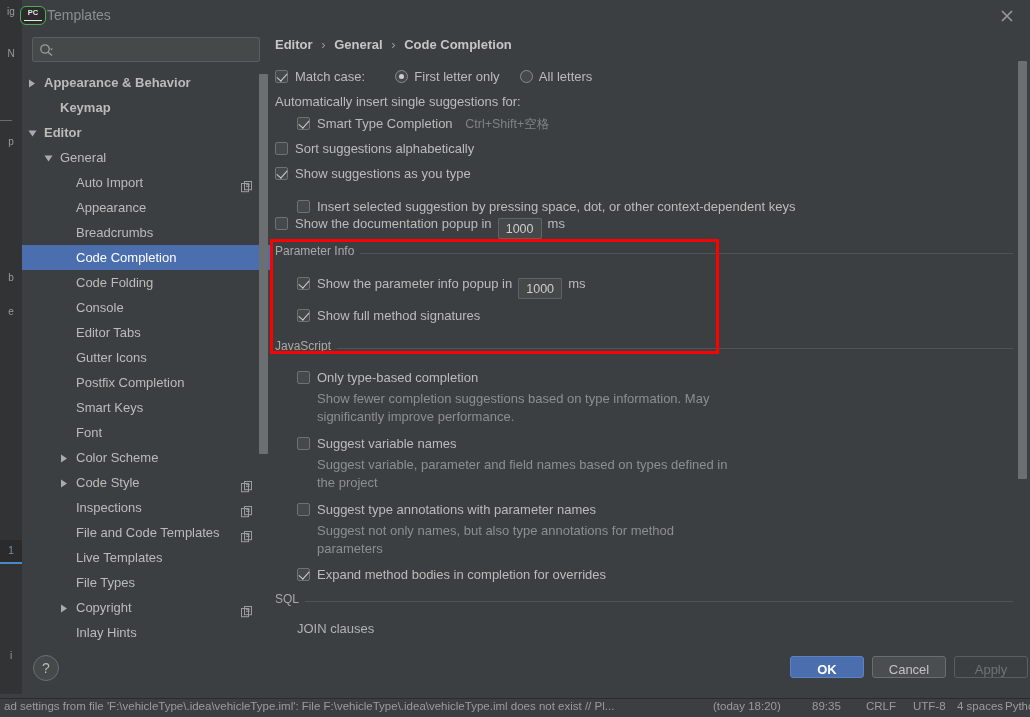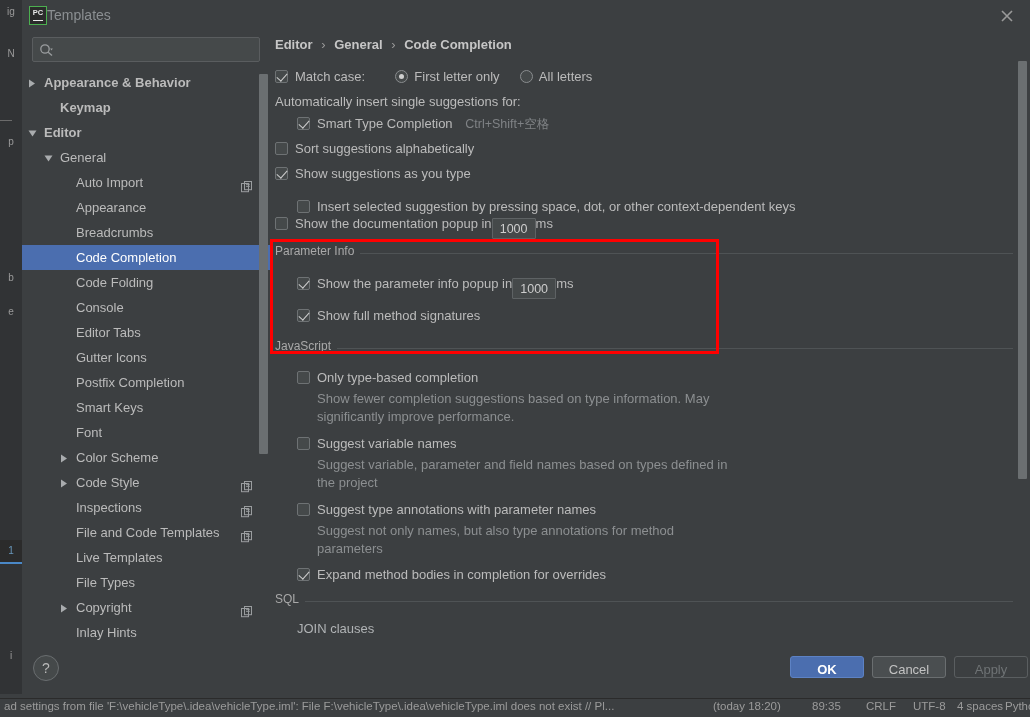--- a/index.html
+++ b/index.html
@@ -35,22 +35,22 @@
   
   #settings-dialog {
     position:absolute; left:22px; top:0; width:1008px; height:694px;
     background:#3c3f41;
     display:flex; flex-direction:column;
   }
 
   
   #title-bar { height:31px; flex:0 0 31px; position:relative; background:#3c3f41; }
   #app-icon {
-    position:absolute; left:-2px; top:6px; width:18px; height:19px;
-    border:1.5px solid #4caf50; background:#2b2b2b; border-radius:0;margin-left:9px;
+    position:absolute; left:-2px; top:6px; width:26px; height:19px;
+    border:1.5px solid #4caf50; background:#2b2b2b; border-radius:6px;
   }
   #app-icon .pc { position:absolute; left:0; right:0; top:1px; text-align:center;
                   font-size:7.5px; font-weight:bold; color:#e8e8e8; font-family:"Liberation Sans",sans-serif; }
   #app-icon .bar { position:absolute; left:3px; right:3px; bottom:3px; height:1.5px; background:#e8e8e8; }
   #dialog-title { position:absolute; left:25px; top:7px; font-size:14px; color:#8b8f92; }
   #close-btn {
     position:absolute; right:13px; top:6px; width:20px; height:20px;
     cursor:pointer;
   }
   #close-btn svg { display:block; }
@@ -121,21 +121,21 @@
         vertical-align:-2px; margin-right:6px; }
   .rb.checked::after {
     content:""; position:absolute; left:3px; top:3px; width:5px; height:5px;
     border-radius:50%; background:#cfcfcf;
   }
 
   
   .numfield {
     display:inline-block; width:44px; height:21px; line-height:20px;
     border:1px solid #5e6264; background:#45494a; color:#cdcdcd;
-    text-align:center; font-size:12.5px; vertical-align:-5px; margin:0 0;
+    text-align:center; font-size:12.5px; vertical-align:-5px; margin:0 6px;
     border-radius:1px;
   }
 
   
   .section { position:absolute; left:0; width:100%; }
   .section .title { position:absolute; left:5px; top:-8px; font-size:12px; color:#a9a9a9; background:#3c3f41; padding-right:6px; }
   .section .rule { position:absolute; left:0; right:0; top:0; height:1px; background:#4f5355; }
 
   .shortcut { color:#7f8285; margin-left:9px; font-size:12.5px; }
 

